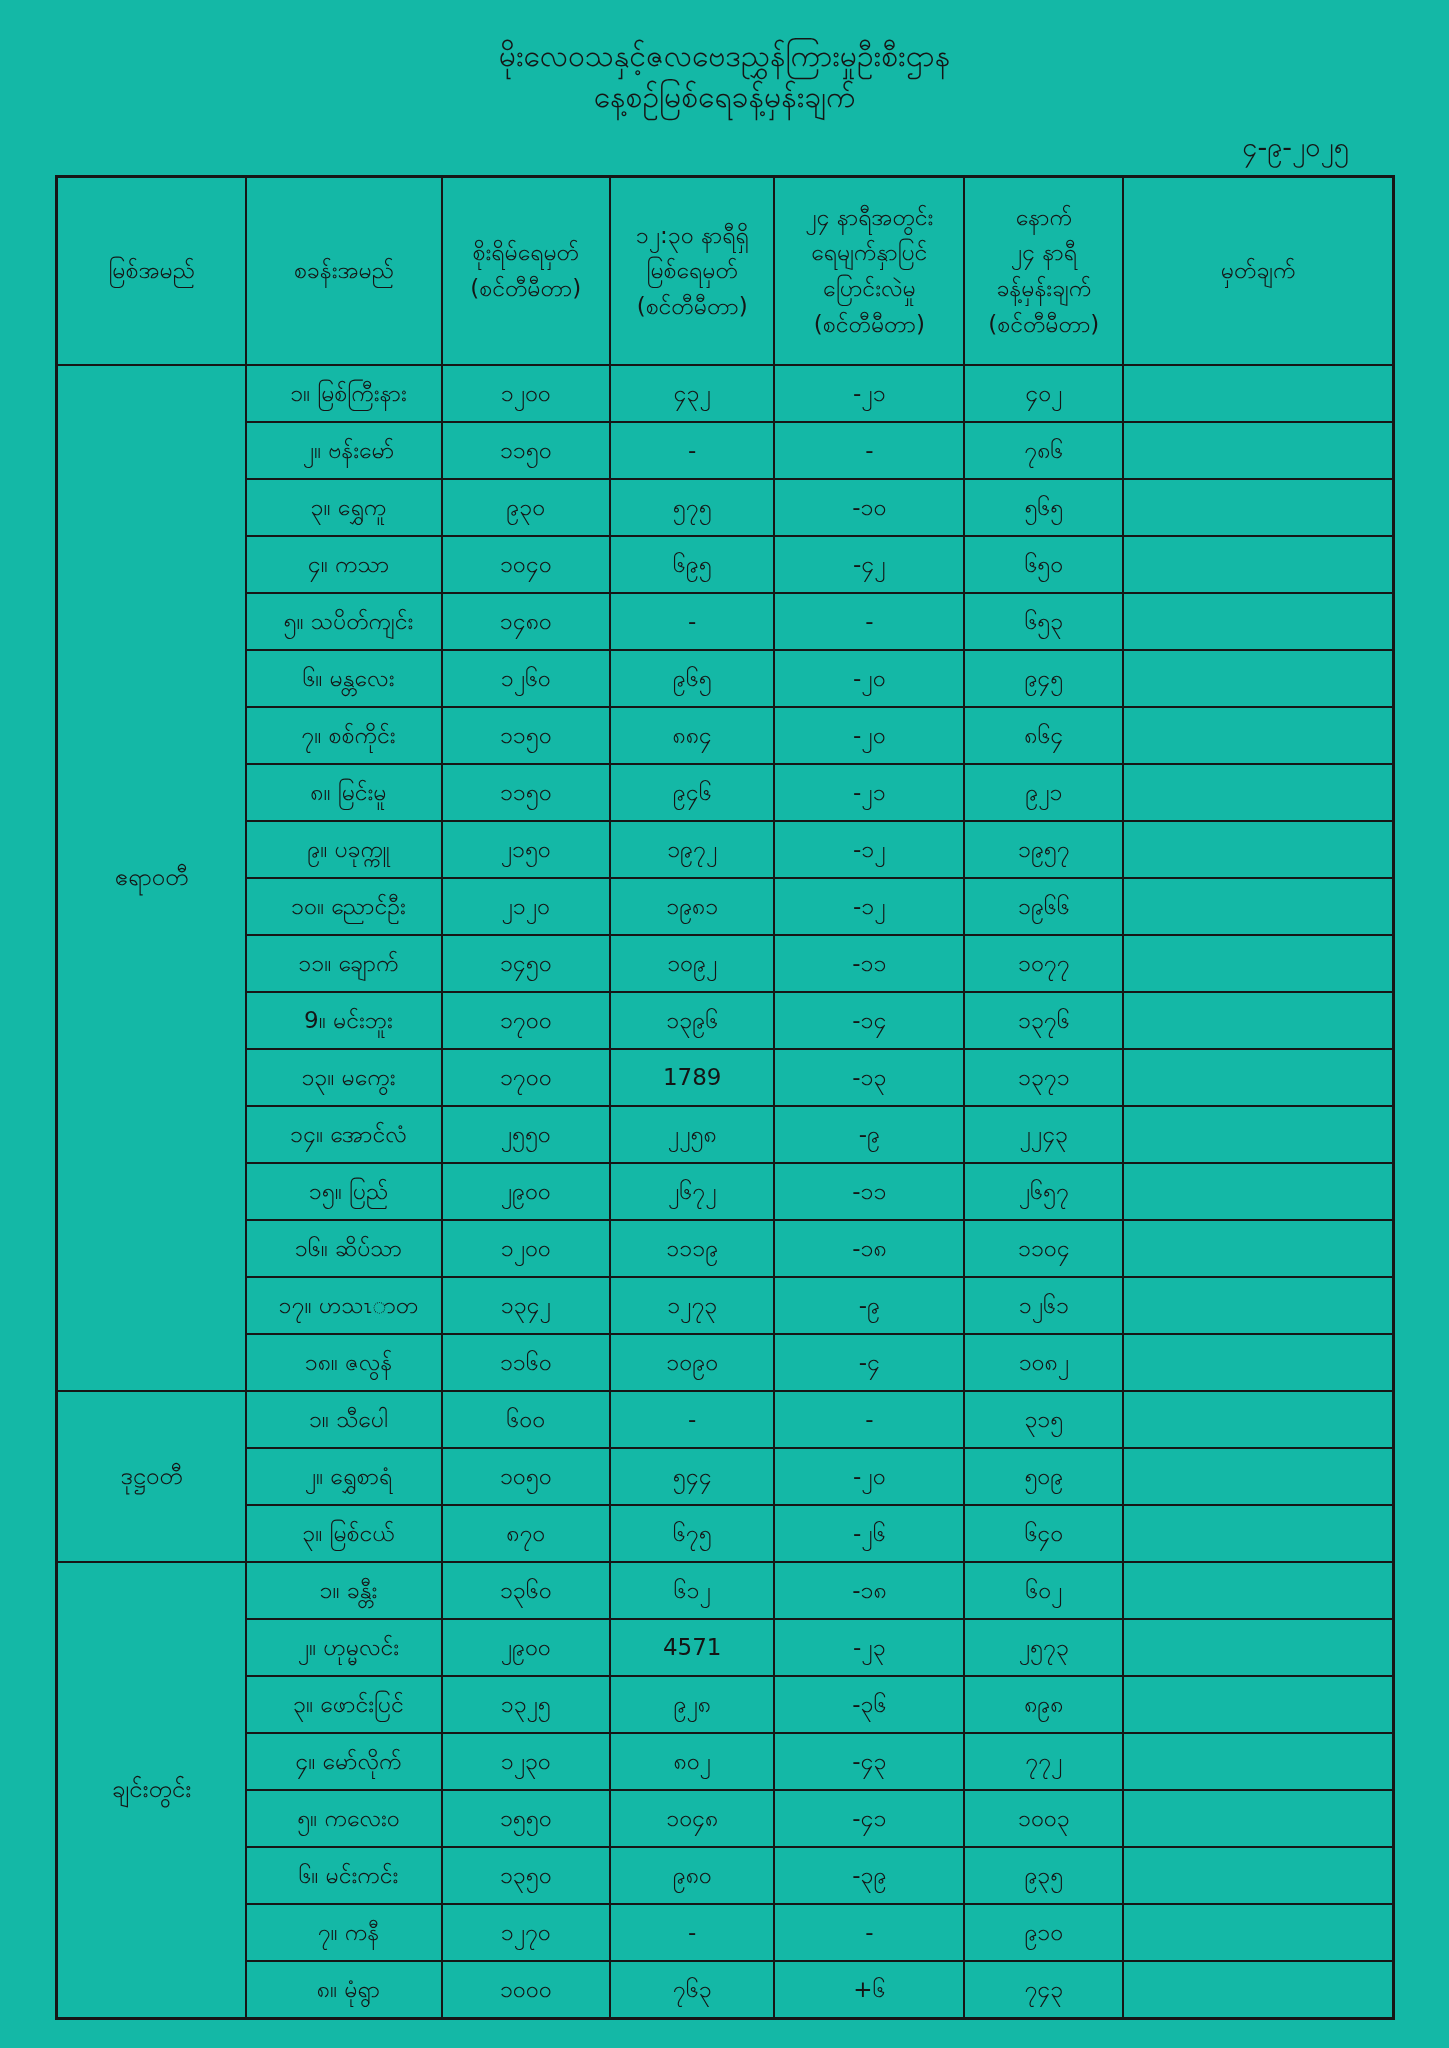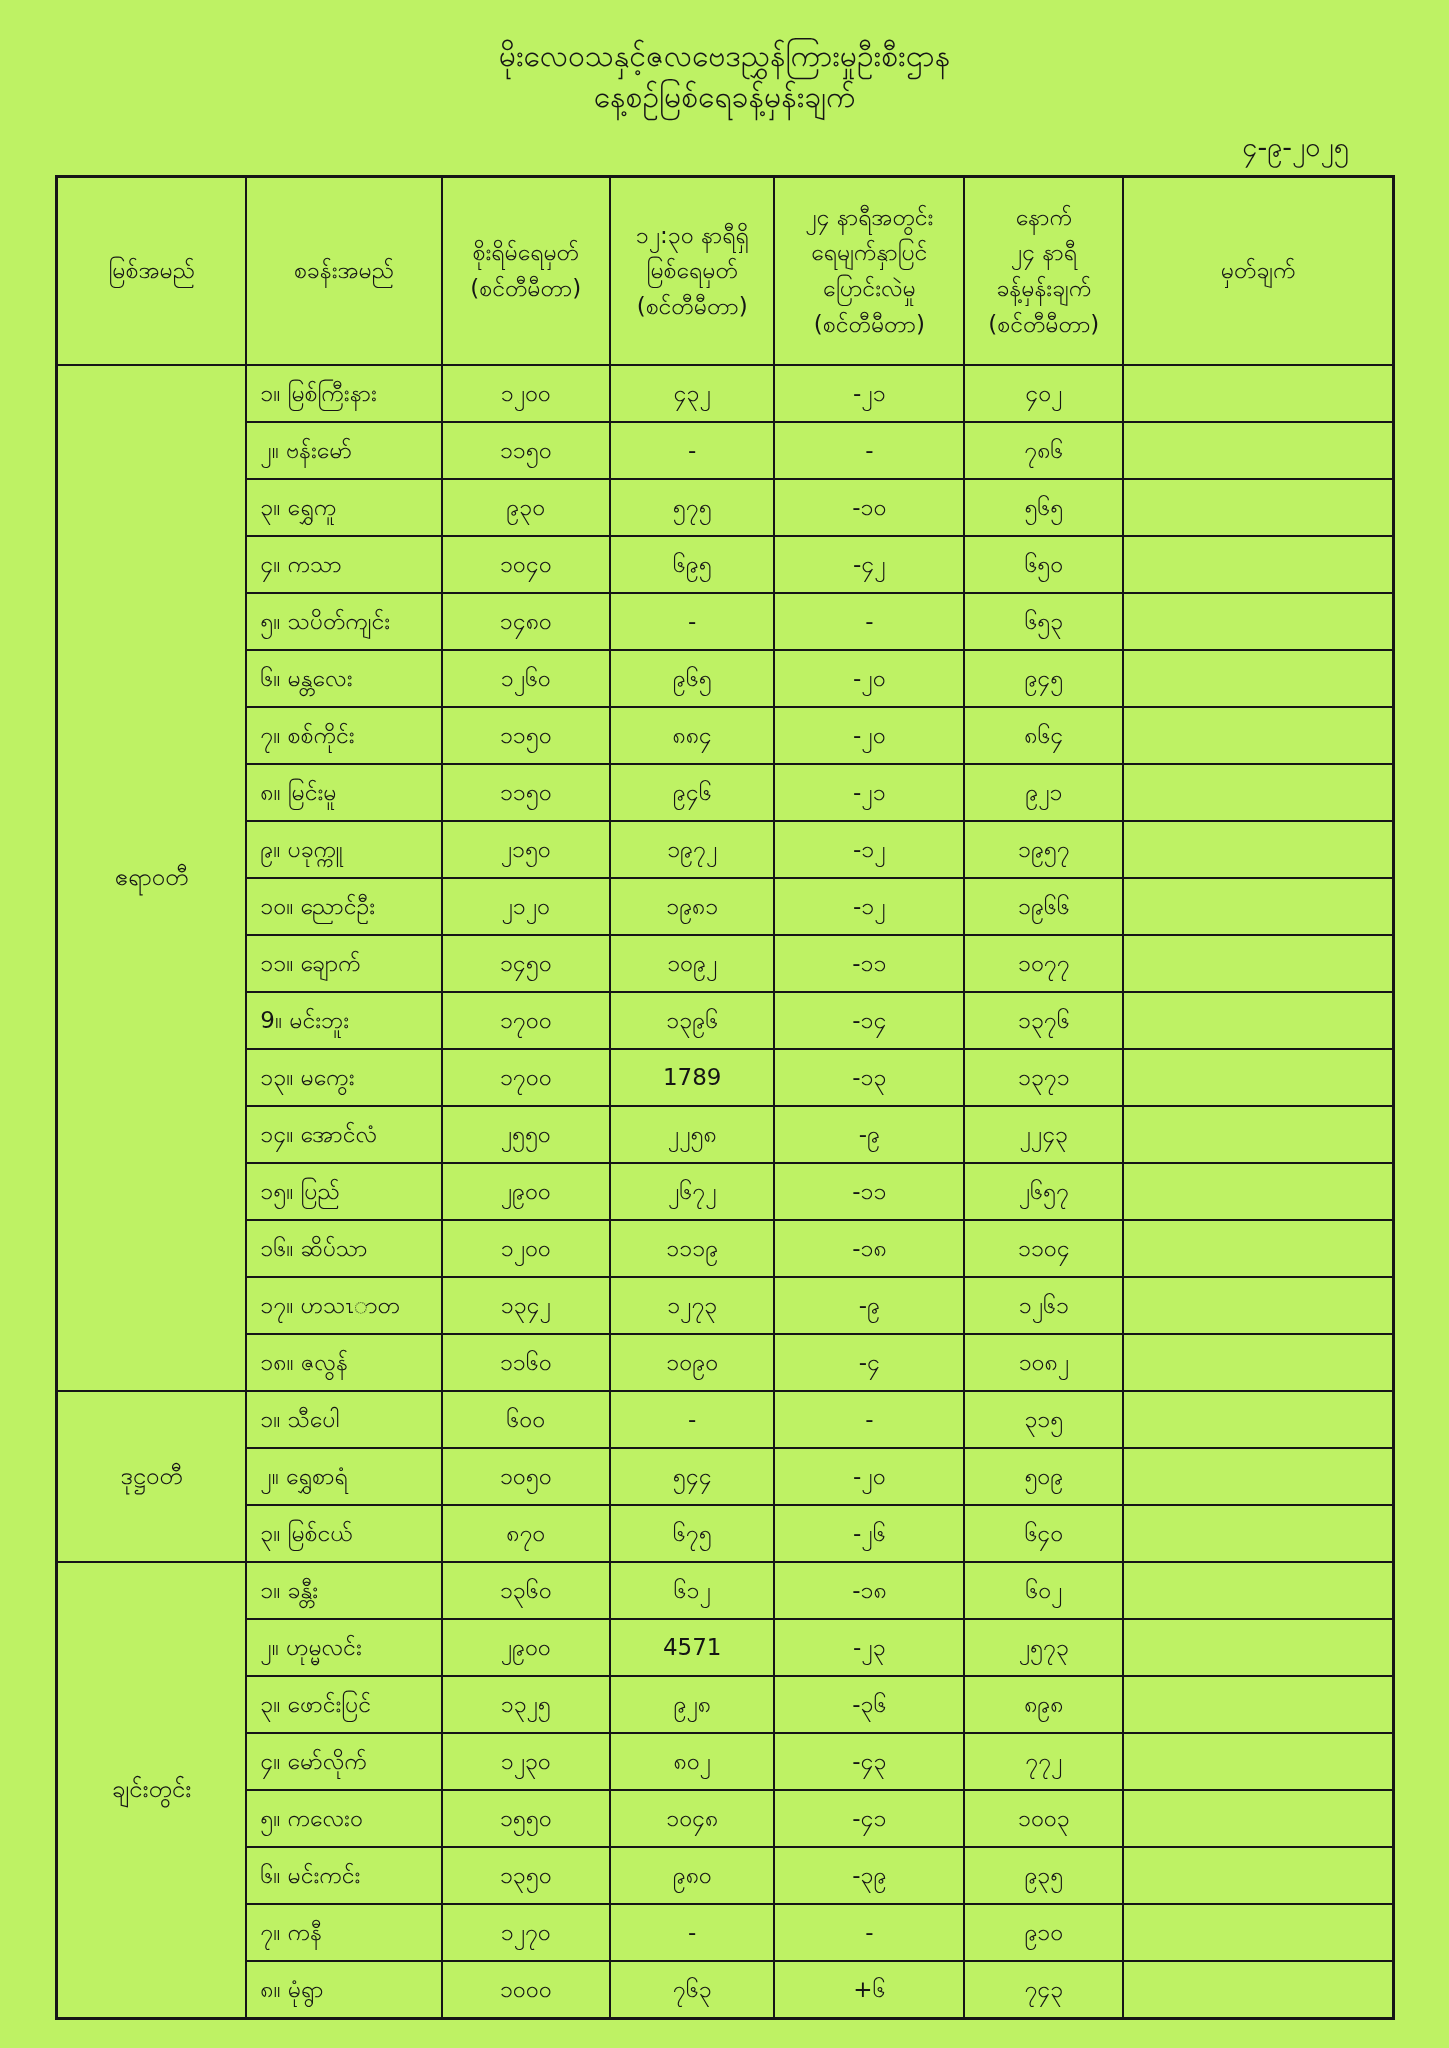--- a/index.html
+++ b/index.html
@@ -1,17 +1,17 @@
 <!DOCTYPE html>
 <html><head>
 <meta charset="utf-8">
 <style>
   html,body { margin:0; padding:0; background:#9a9a9a; }
   .page {
-    width:1449px; height:2048px; background:#bef264; margin:0 auto;
+    width:1449px; height:2048px; background:#14b8a6; margin:0 auto;
     position:relative; font-family:"DejaVu Sans", sans-serif; color:#151515;
     overflow:hidden;
   }
   .titles { padding-top:36px; text-align:center; }
   .title-line1 { font-size:30px; line-height:1.35; }
   .title-line2 { font-size:30px; line-height:1.35; }
   .date-line {
     text-align:right; padding-right:100px; font-size:27px; margin-top:12px;
     height:44px;
   }
@@ -23,21 +23,21 @@
   th, td {
     border:2px solid #161616; text-align:center; vertical-align:middle;
     padding:2px 4px; overflow:hidden;
   }
   th {
     font-weight:normal; font-size:23px; line-height:1.55;
     white-space:pre-line; height:182px;
   }
   td { font-size:23px; height:51px; line-height:1.4; }
   td.river-cell  { font-size:24px;margin-left:20px; }
-  td.station-cell{ text-align:left; padding-left:13px; }
+  td.station-cell{ text-align:center; padding-left:13px; }
   td.remark-cell { }
 </style>
 </head>
 <body>
 
 <div class="page">
   <div class="titles">
     <div class="title-line1">မိုးလေဝသနှင့်ဇလဗေဒညွှန်ကြားမှုဦးစီးဌာန</div>
     <div class="title-line2">နေ့စဉ်မြစ်ရေခန့်မှန်းချက်</div>
   </div>

